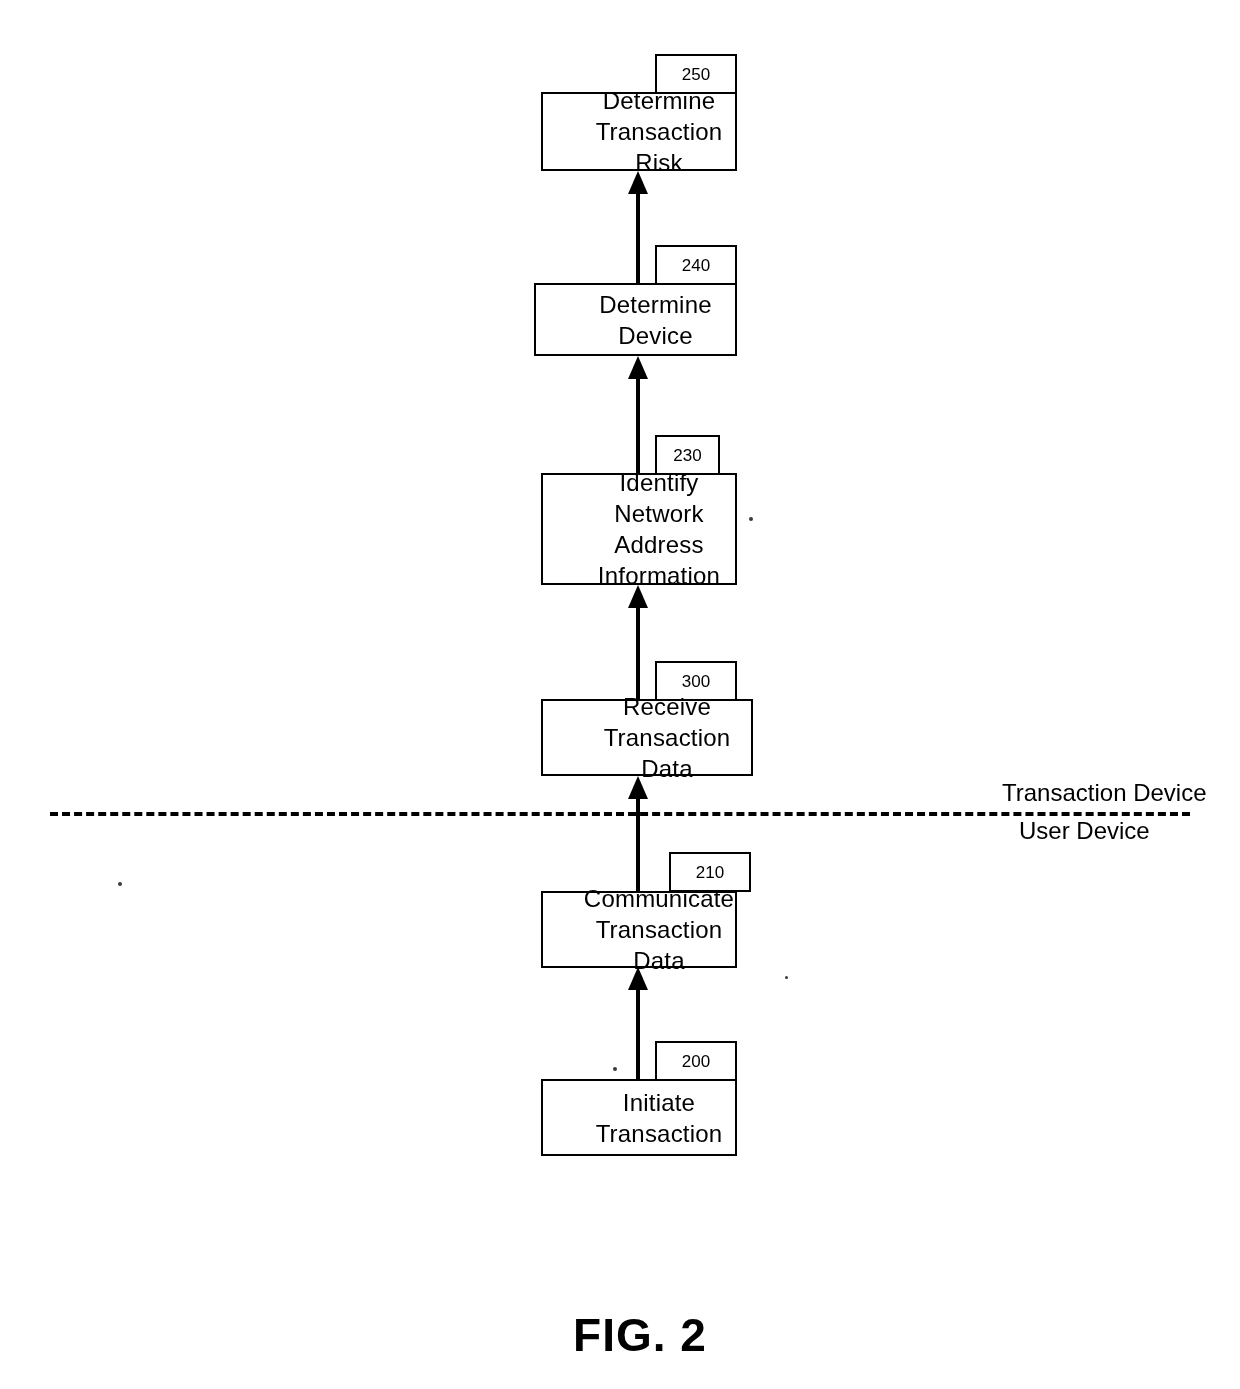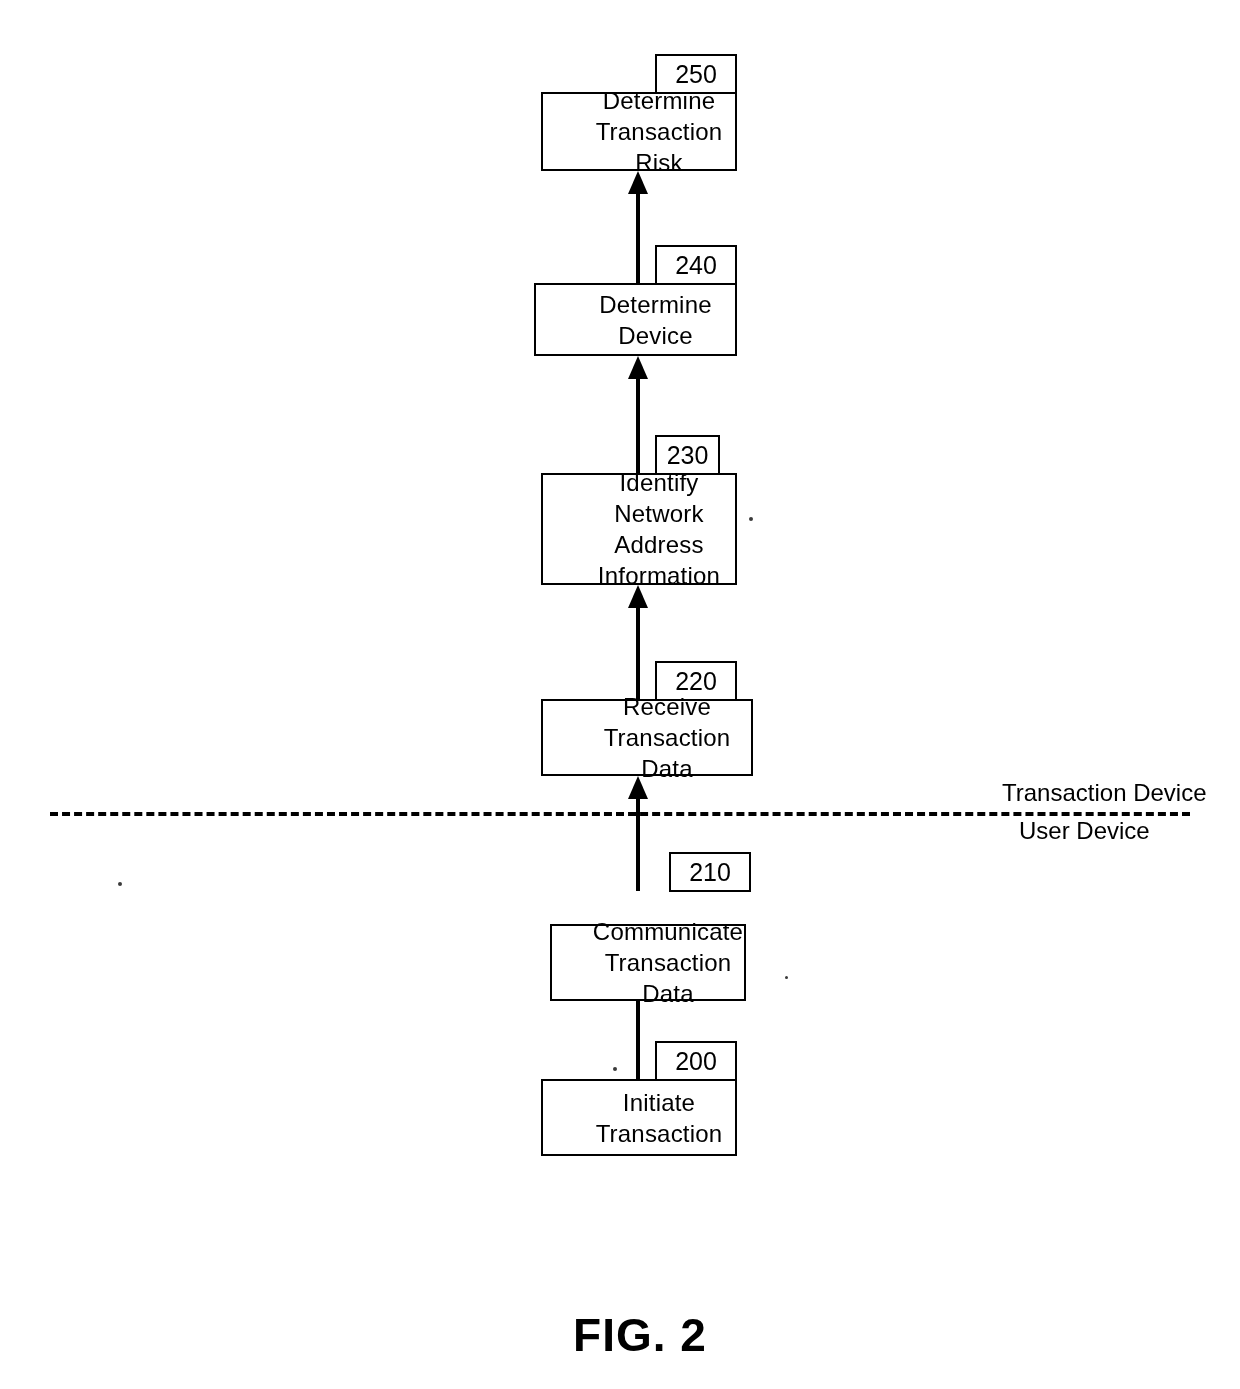--- a/index.html
+++ b/index.html
@@ -46,21 +46,21 @@
     position: absolute;
     box-sizing: border-box;
     border: 2px solid #000000;
     background: #ffffff;
     display: flex;
     align-items: center;
     justify-content: center;
     z-index: 2;
   }
   .ref-tab-text {
-    font-size: 25px;
+    font-size: 17px;
     line-height: 25px;
     color: #000000;
   }
 
   
   .arrow {
     position: absolute;
     z-index: 1;
   }
   .arrow-shaft {
@@ -163,40 +163,40 @@
 Address
 Information</span>
   </div>
 
   <div class="arrow" style="left:620px; top:585px; width:36px; height:115px;">
     <div class="arrow-head"></div>
     <div class="arrow-shaft" style="top:20px; height:95px;"></div>
   </div>
 
   <div class="ref-tab" style="left:655px; top:661px; width:82px; height:40px;">
-    <span class="ref-tab-text">220</span>
+    <span class="ref-tab-text">300</span>
   </div>
   <div class="step" style="left:541px; top:699px; width:212px; height:77px;">
     <span class="step-label">Receive
 Transaction Data</span>
   </div>
 
   <div class="arrow" style="left:620px; top:776px; width:36px; height:115px; z-index:2;">
     <div class="arrow-head"></div>
     <div class="arrow-shaft" style="top:20px; height:95px;"></div>
   </div>
 
   <div class="divider" style="left:50px; top:812px; width:1140px;"></div>
   <div class="divider-label" style="left:1002px; top:779px;">Transaction Device</div>
   <div class="divider-label" style="left:1019px; top:817px;">User Device</div>
 
   <div class="ref-tab" style="left:655px; top:852px; width:82px; height:40px;margin-left:14px;">
     <span class="ref-tab-text">210</span>
   </div>
-  <div class="step" style="left:541px; top:924px; width:196px; height:77px;margin-left:9px;">
+  <div class="step" style="left:541px; top:891px; width:196px; height:77px;">
     <span class="step-label">Communicate
 Transaction Data</span>
   </div>
 
   <div class="arrow" style="left:620px; top:967px; width:36px; height:114px;">
     <div class="arrow-head"></div>
     <div class="arrow-shaft" style="top:20px; height:94px;"></div>
   </div>
 
   <div class="ref-tab" style="left:655px; top:1041px; width:82px; height:40px;">

